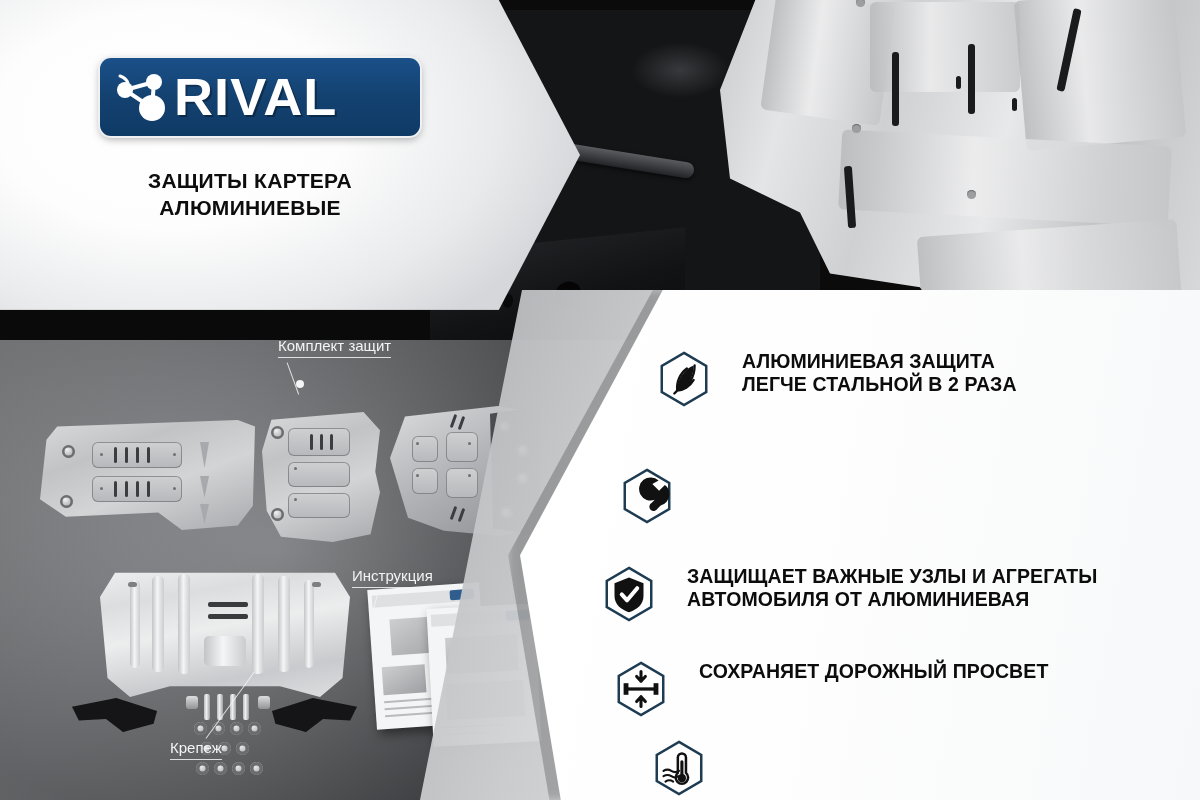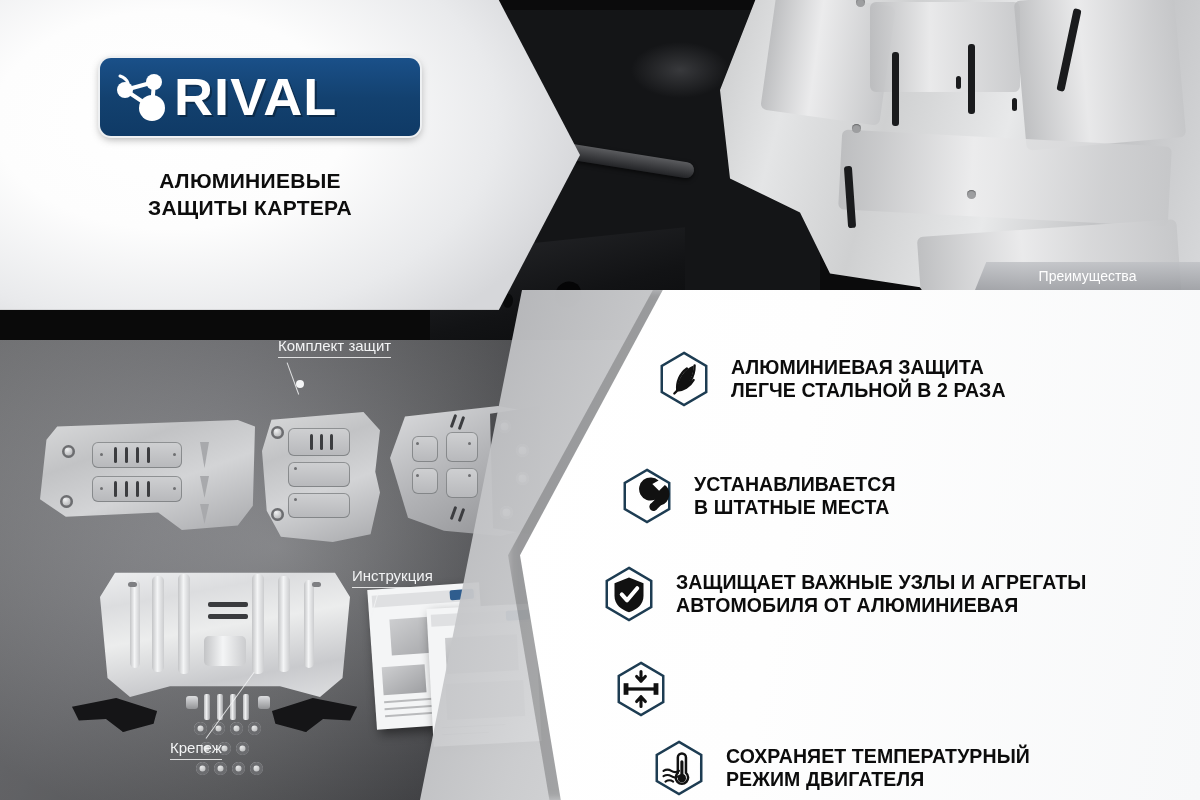--- a/index.html
+++ b/index.html
@@ -189,21 +189,21 @@
   }
   
   .adv-wedge-grey{
     position:absolute;left:420px;top:290px;width:300px;height:510px;
     background:linear-gradient(110deg,#b3b4b7 0%,#d3d4d6 55%,#e6e7e9 100%);
     clip-path:polygon(34% 0%, 100% 0%, 79% 52%, 100% 100%, 0% 100%);
     z-index:2;opacity:.95;
   }
 
   .adv-list{position:absolute;left:135px;top:22px;width:540px;z-index:5;}
-  .adv-item{position:absolute;display:flex;align-items:center;}
+  .adv-item{position:absolute;display:flex;gap:11px;}
   .hexicon{width:58px;height:58px;flex:none;margin-right:18px;}
   .adv-text{
     font-size:19.5px;font-weight:700;color:#0c0c0c;line-height:1.18;
     letter-spacing:.1px;white-space:pre-line;
   }
 </style>
 </head>
 <body>
 
 <div id="page">
@@ -243,29 +243,26 @@
         <circle cx="42" cy="42" r="13" fill="#ffffff"></circle>
         <circle cx="44" cy="16" r="8" fill="#ffffff"></circle>
         <circle cx="15" cy="24" r="8" fill="#ffffff"></circle>
         <path d="M15 24 L44 16 L42 42 Z" fill="none" stroke="#ffffff" stroke-width="4"></path>
         <path d="M10 10 q6 2 8 7" fill="none" stroke="#ffffff" stroke-width="3" stroke-linecap="round"></path>
       </svg>
       <div class="logo-word">RIVAL</div>
     </div>
 
     <div class="headline">
+      <div>ЗАЩИТЫ КАРТЕРА</div>
       <div>АЛЮМИНИЕВЫЕ</div>
-      <div>ЗАЩИТЫ КАРТЕРА</div>
     </div>
   </div>
 
 
-  <div class="advantages-ribbon">
-    <span>Преимущества</span>
-  </div>
 
   <div class="photo-bottom">
     <div class="pb-vign"></div>
 
     <div class="plate" style="left:40px;top:80px;width:215px;height:110px;">
       <div class="body" style="clip-path:polygon(3% 18%,8% 6%,92% 0%,100% 6%,99% 78%,92% 96%,66% 100%,55% 84%,12% 88%,0% 72%);"></div>
       <div class="pad" style="left:52px;top:22px;width:90px;height:26px;"></div>
       <div class="pad" style="left:52px;top:56px;width:90px;height:26px;"></div>
       <div class="vent" style="left:74px;top:27px;width:3px;height:16px;"></div>
       <div class="vent" style="left:85px;top:27px;width:3px;height:16px;"></div>
@@ -404,22 +401,20 @@
         <div class="adv-text">АЛЮМИНИЕВАЯ ЗАЩИТА
 ЛЕГЧЕ СТАЛЬНОЙ В 2 РАЗА</div>
       </div>
 
       <div class="adv-item" style="left:-37px;top:155px;">
         <svg class="hexicon" viewBox="0 0 60 60">
           <polygon points="30,3 53,16.5 53,43.5 30,57 7,43.5 7,16.5" fill="none" stroke="#1d3c52" stroke-width="2.6"></polygon>
           <path d="M42 14 a12 12 0 1 0 -4 20 l-3 3 a4.5 4.5 0 1 0 6 6 l3.5-3.5 a12 12 0 0 0 4-21 l-6 6 -7-7 Z" fill="#111"></path>
           <circle cx="21" cy="43" r="2.3" fill="#fff"></circle>
         </svg>
-        <div class="adv-text">УСТАНАВЛИВАЕТСЯ
-В ШТАТНЫЕ МЕСТА</div>
       </div>
 
       <div class="adv-item" style="left:-55px;top:253px;">
         <svg class="hexicon" viewBox="0 0 60 60">
           <polygon points="30,3 53,16.5 53,43.5 30,57 7,43.5 7,16.5" fill="none" stroke="#1d3c52" stroke-width="2.6"></polygon>
           <path d="M30 13 L45 19 V32 C45 41 38 46 30 49 C22 46 15 41 15 32 V19 Z" fill="#111"></path>
           <path d="M22.5 30.5 L28 36.5 L38.5 24" fill="none" stroke="#fff" stroke-width="4.2" stroke-linecap="round" stroke-linejoin="round"></path>
         </svg>
         <div class="adv-text">ЗАЩИЩАЕТ ВАЖНЫЕ УЗЛЫ И АГРЕГАТЫ
 АВТОМОБИЛЯ ОТ АЛЮМИНИЕВАЯ</div>
@@ -427,32 +422,31 @@
 
       <div class="adv-item" style="left:-43px;top:348px;">
         <svg class="hexicon" viewBox="0 0 60 60">
           <polygon points="30,3 53,16.5 53,43.5 30,57 7,43.5 7,16.5" fill="none" stroke="#1d3c52" stroke-width="2.6"></polygon>
           <rect x="12" y="24" width="5" height="12" fill="#111"></rect>
           <rect x="43" y="24" width="5" height="12" fill="#111"></rect>
           <rect x="16" y="28.3" width="28" height="3.4" fill="#111"></rect>
           <path d="M30 12 V22 M30 22 l-4.5 -5 M30 22 l4.5 -5" fill="none" stroke="#111" stroke-width="3.2" stroke-linecap="round" stroke-linejoin="round"></path>
           <path d="M30 48 V38 M30 38 l-4.5 5 M30 38 l4.5 5" fill="none" stroke="#111" stroke-width="3.2" stroke-linecap="round" stroke-linejoin="round"></path>
         </svg>
+        <div class="adv-text">СОХРАНЯЕТ ДОРОЖНЫЙ ПРОСВЕТ</div>
       </div>
 
       <div class="adv-item" style="left:-5px;top:427px;">
         <svg class="hexicon" viewBox="0 0 60 60">
           <polygon points="30,3 53,16.5 53,43.5 30,57 7,43.5 7,16.5" fill="none" stroke="#1d3c52" stroke-width="2.6"></polygon>
           <path d="M33 15 a4.2 4.2 0 0 1 4.2 4.2 V35 a6.4 6.4 0 1 1 -8.4 0 V19.2 A4.2 4.2 0 0 1 33 15 Z" fill="none" stroke="#111" stroke-width="2.6"></path>
           <rect x="31.4" y="22" width="3.2" height="16" rx="1.6" fill="#111"></rect>
           <circle cx="33" cy="40.5" r="4.2" fill="#111"></circle>
           <path d="M14 33 q4 -2.6 8 0 t8 0" fill="none" stroke="#111" stroke-width="2.2" stroke-linecap="round"></path>
           <path d="M14 38.5 q4 -2.6 8 0 t7 0" fill="none" stroke="#111" stroke-width="2.2" stroke-linecap="round"></path>
           <path d="M16 44 q4 -2.6 8 0" fill="none" stroke="#111" stroke-width="2.2" stroke-linecap="round"></path>
         </svg>
-        <div class="adv-text">СОХРАНЯЕТ ТЕМПЕРАТУРНЫЙ
-РЕЖИМ ДВИГАТЕЛЯ</div>
       </div>
 
     </div>
   </div>
 
 </div>
 
 </body></html>

